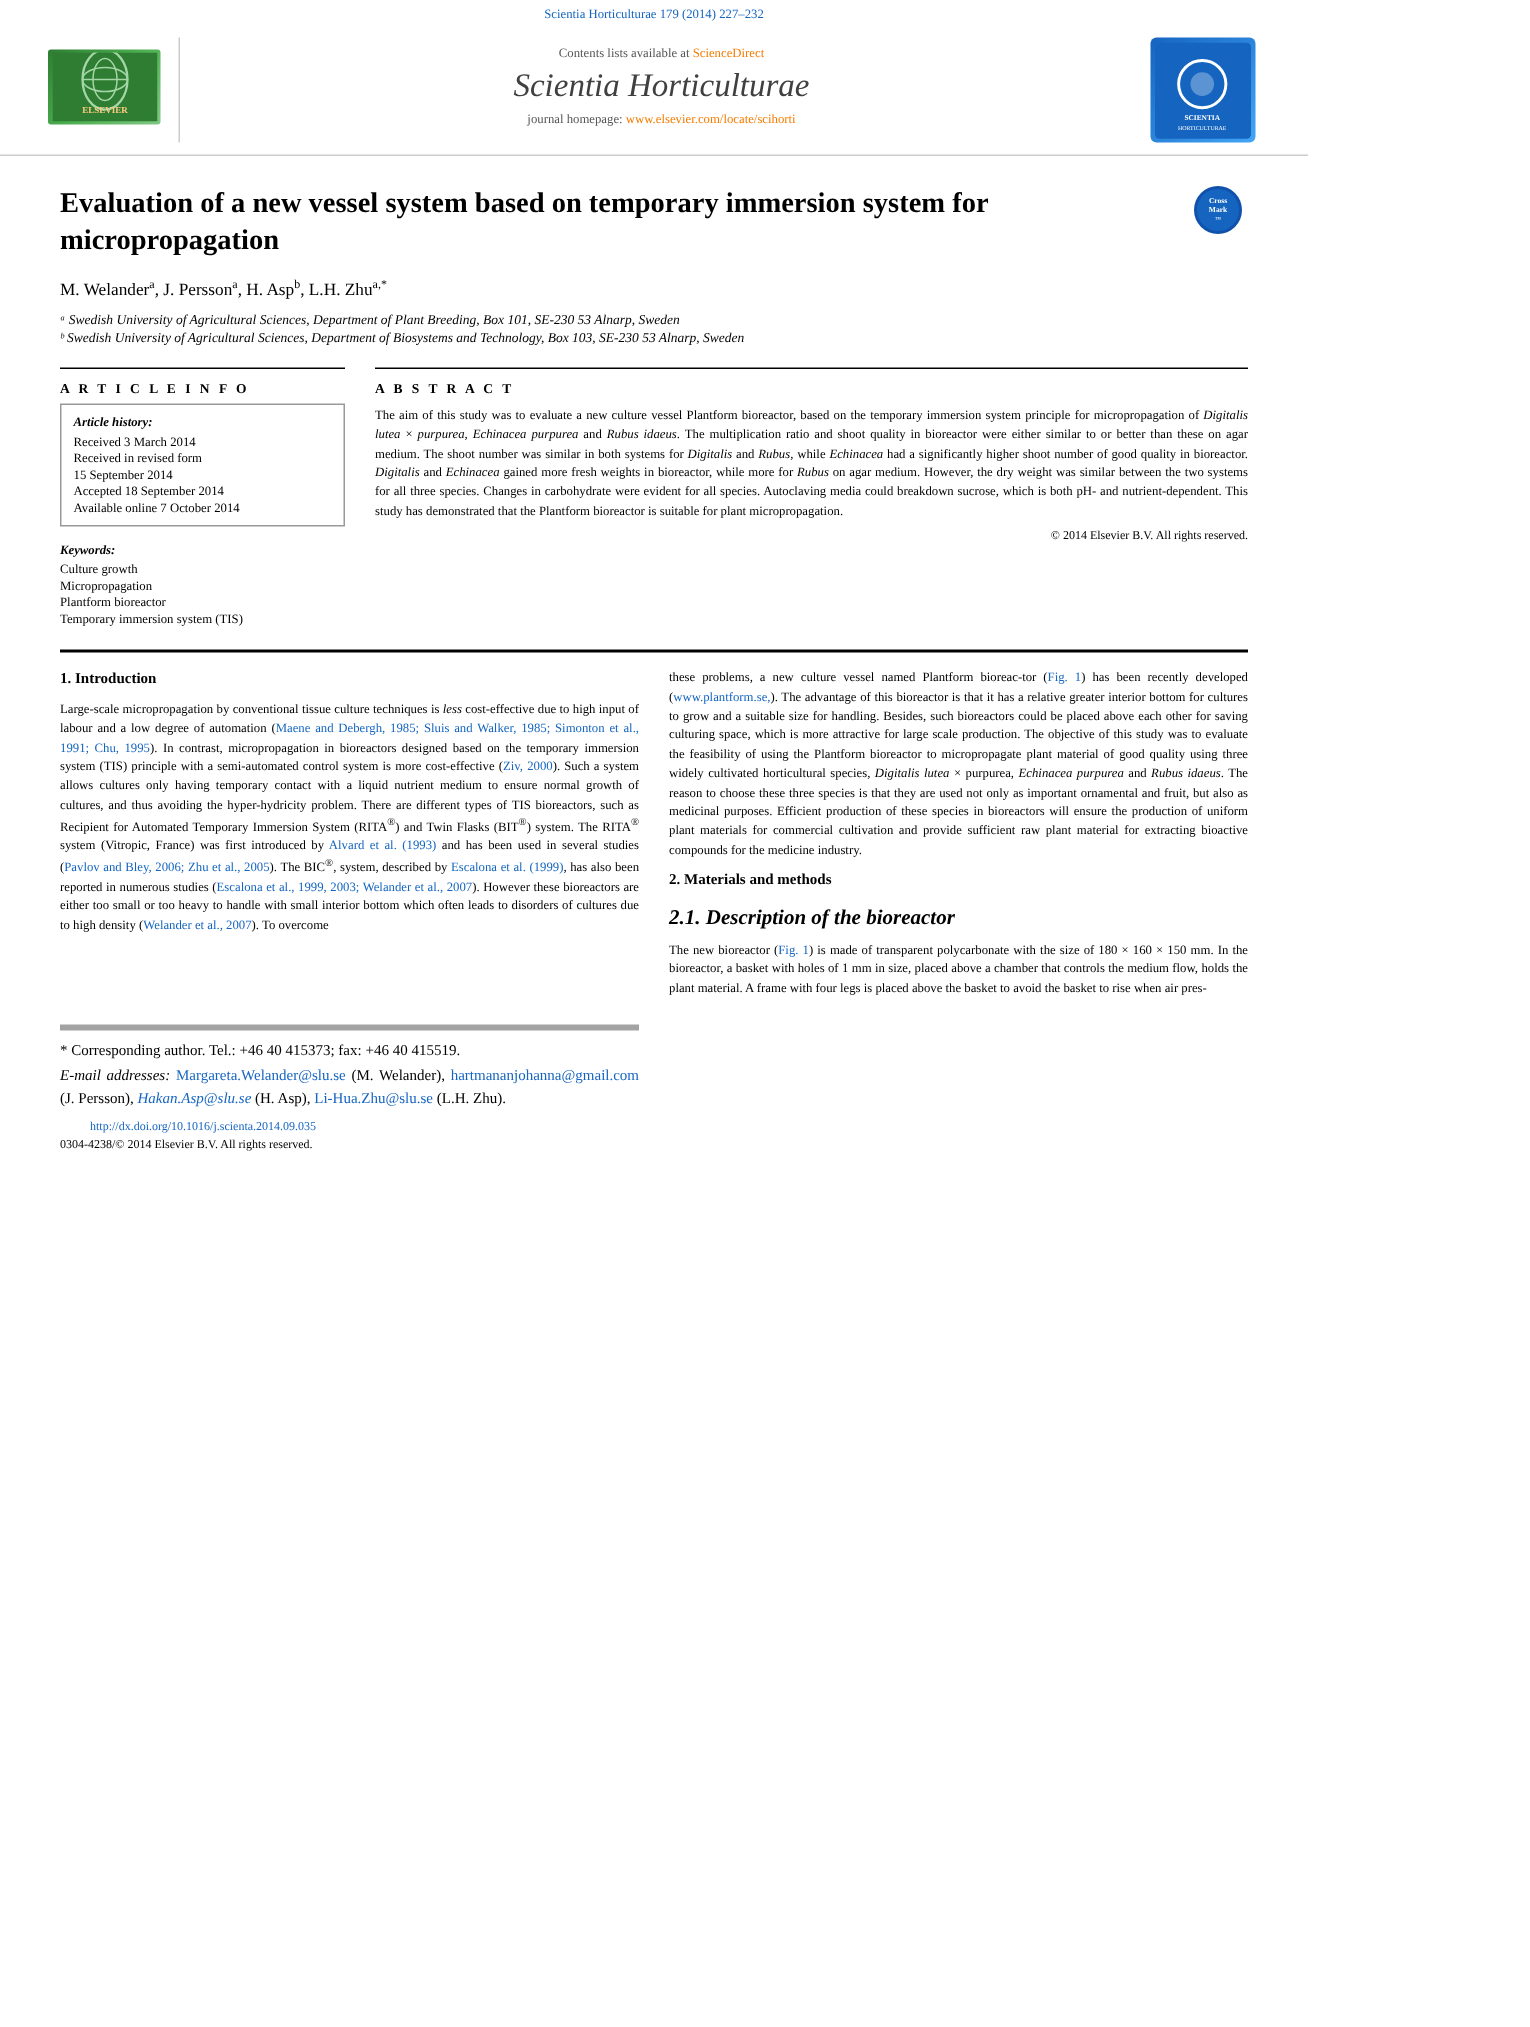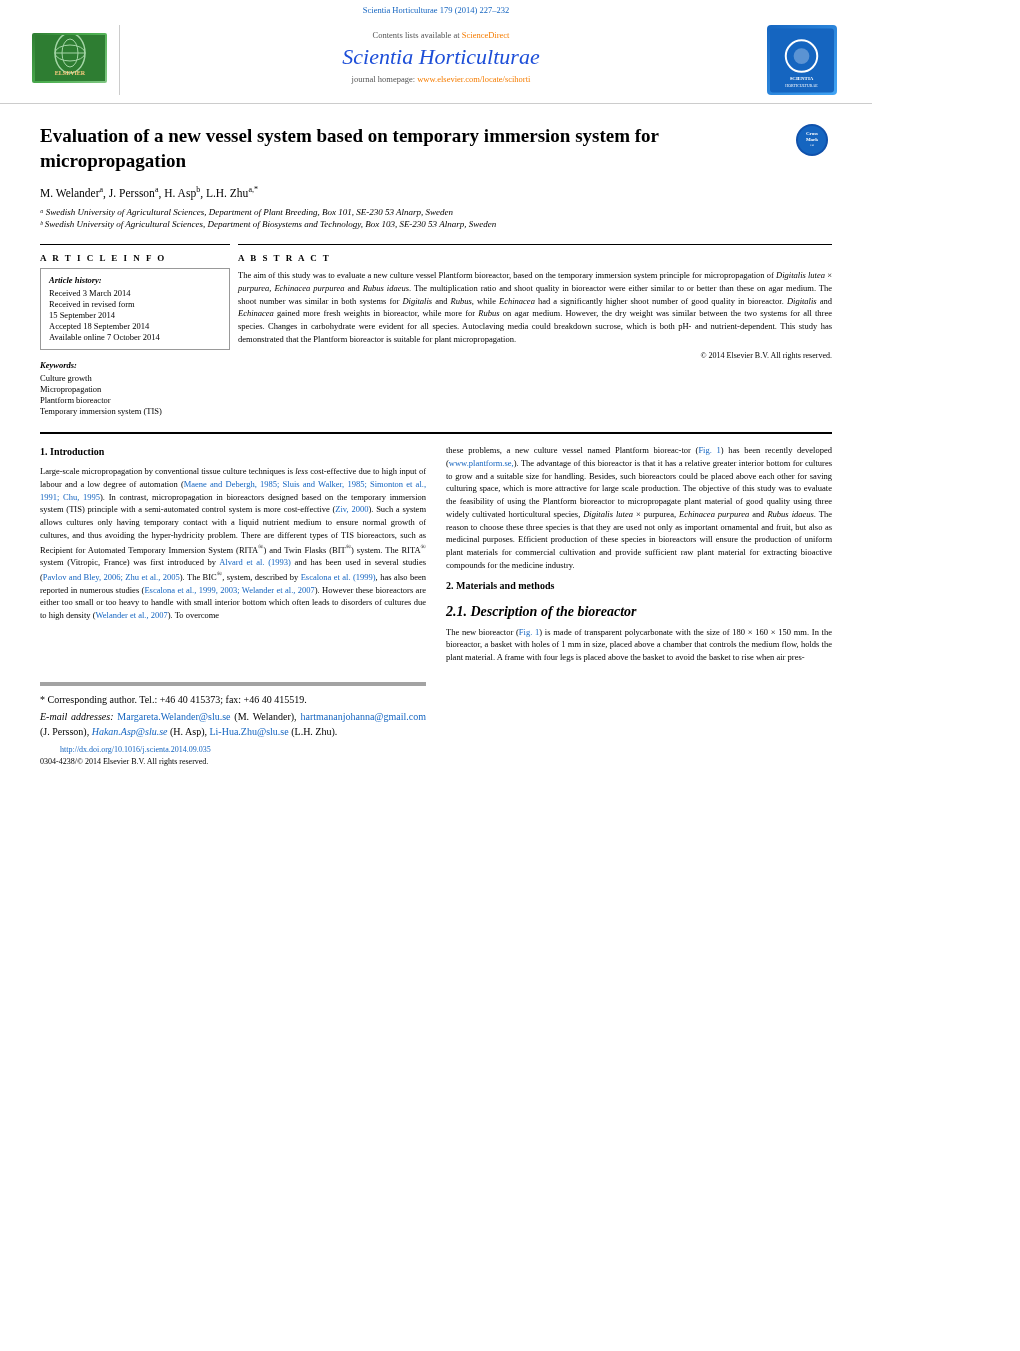--- a/index.html
+++ b/index.html
@@ -62,21 +62,21 @@
     }
 
     .sciencedirect-line {
       font-size: 8.5px;
       color: #555;
       margin-bottom: 4px;
     }
 
     .journal-title-main {
       font-size: 22px;
-      color: #1d4ed8;
+      color: #404040;
       font-weight: normal;
       font-style: italic;
       margin-bottom: 4px;
     }
 
     .journal-homepage {
       font-size: 8.5px;
       color: #555;
     }
 
@@ -161,21 +161,21 @@
       font-style: italic;
     }
 
     .affiliation-line {
       margin-bottom: 2px;
     }
 
     
     .article-body {
       display: flex;
-      gap: 8px;
+      gap: 20px;
       margin-bottom: 15px;
     }
 
     .article-info {
       width: 190px;
       flex-shrink: 0;
       border-top: 1px solid #000;
       padding-top: 8px;
       font-size: 8.5px;
     }

